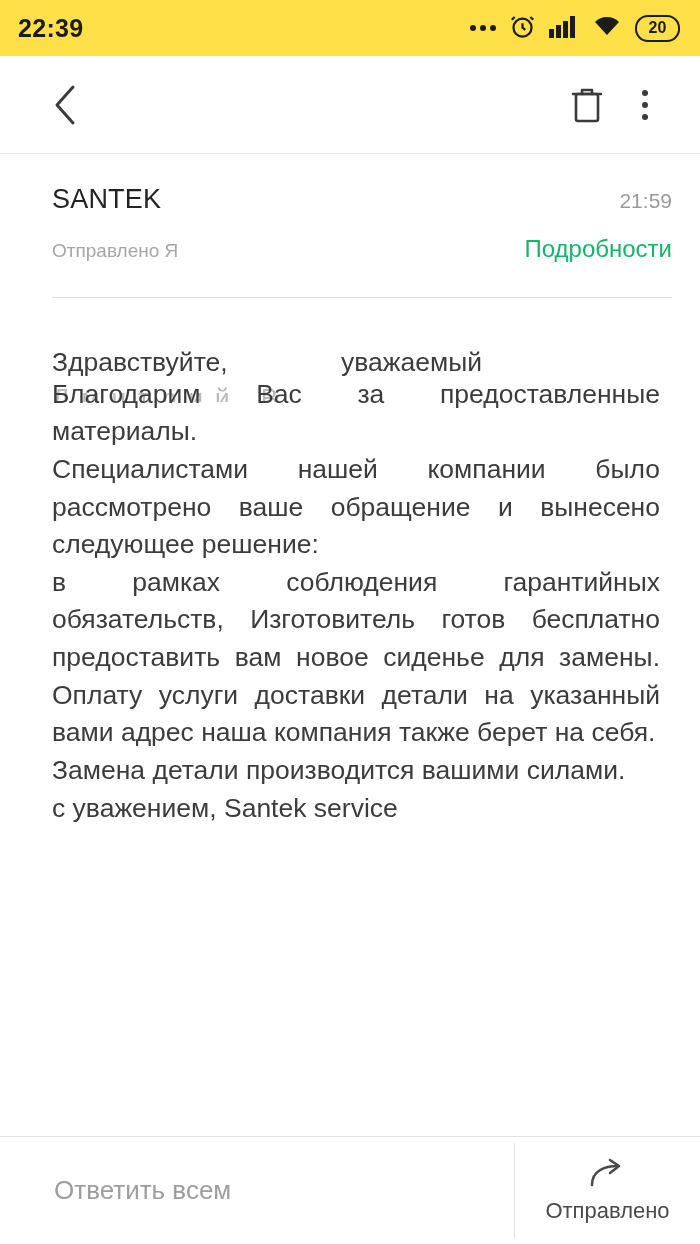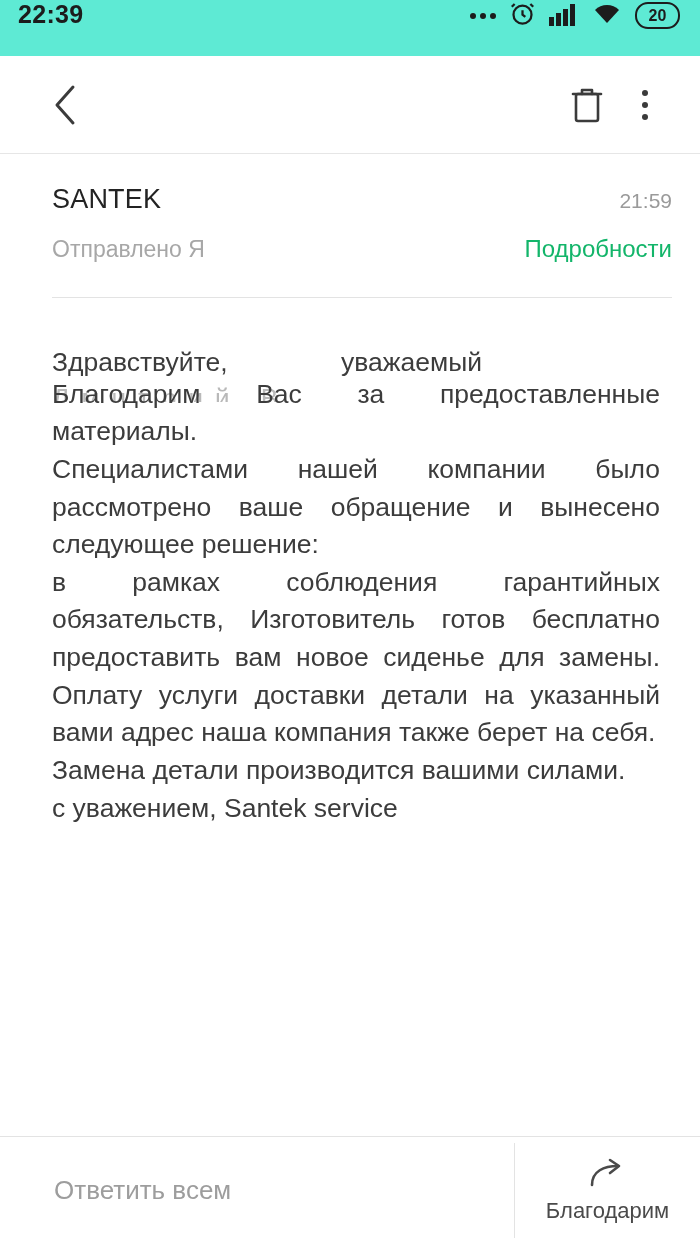--- a/index.html
+++ b/index.html
@@ -9,24 +9,24 @@
     background: #ffffff;
     font-family: "Liberation Sans", sans-serif;
     -webkit-font-smoothing: antialiased;
   }
   body { position: relative; overflow: hidden; }
 
   
   .statusbar {
     height: 56px;
     display: flex;
-    align-items: flex-start;
+    align-items: center;
     justify-content: space-between;
     padding: 0 20px 0 18px;
-    background: #5eead4;
+    background: #fde047;
   }
   .status-time {
     font-size: 25px;
     font-weight: bold;
     color: #1c1c1c;
     letter-spacing: 0.3px;
   }
   .status-icons {
     display: flex;
     align-items: center;
@@ -82,21 +82,21 @@
   }
   .time {
     font-size: 21px;
     color: #9a9a9a;
   }
   .row-2 {
     display: flex; align-items: baseline; justify-content: space-between;
     margin-top: 20px;
   }
   .sent-to {
-    font-size: 23px;
+    font-size: 19px;
     color: #a7a7a7;
   }
   .details-link {
     font-size: 24px;
     color: #13b56a;
     cursor: pointer;
   }
   .head-divider {
     margin: 34px 0 0 0;
     height: 1px;
@@ -254,15 +254,15 @@
     <span>Ответить всем</span>
   </div>
   <div class="sep"></div>
   <div class="forward">
     <span>
       <svg width="40" height="30" viewBox="0 0 40 30" fill="none" stroke="#4a4a4a" stroke-width="2.6" stroke-linecap="round" stroke-linejoin="round">
         <path d="M4 27 C4 13 16 8 30 8"></path>
         <polyline points="22,2 31,8 22,15"></polyline>
       </svg>
     </span>
-    <span class="forward-label">Благодарим</span>
+    <span class="forward-label">Отправлено</span>
   </div>
 </div>
 
 </body></html>

